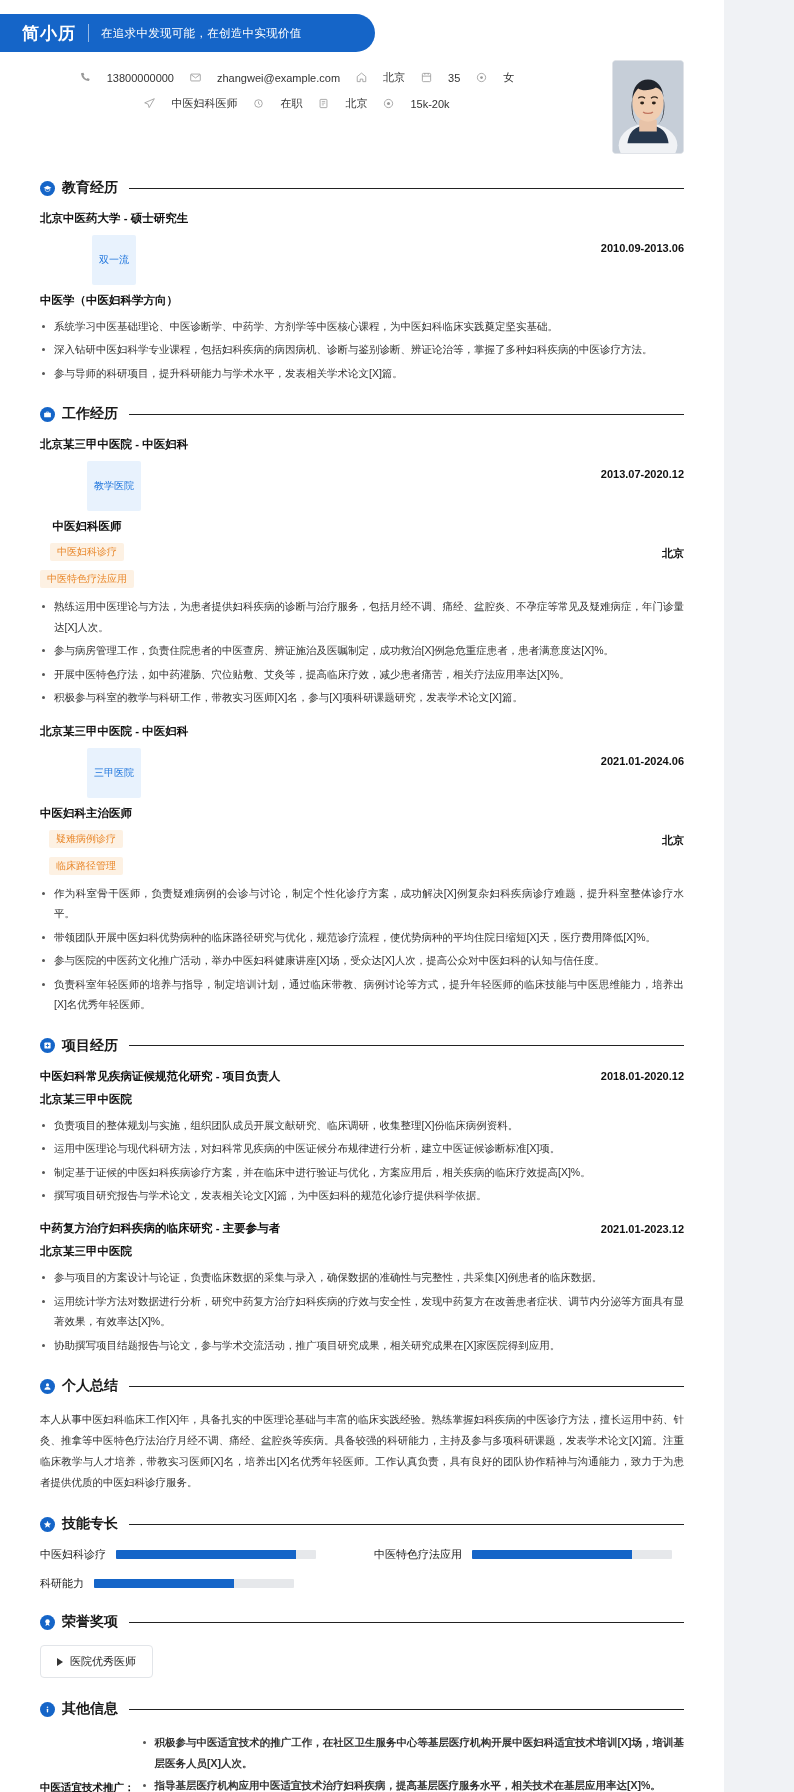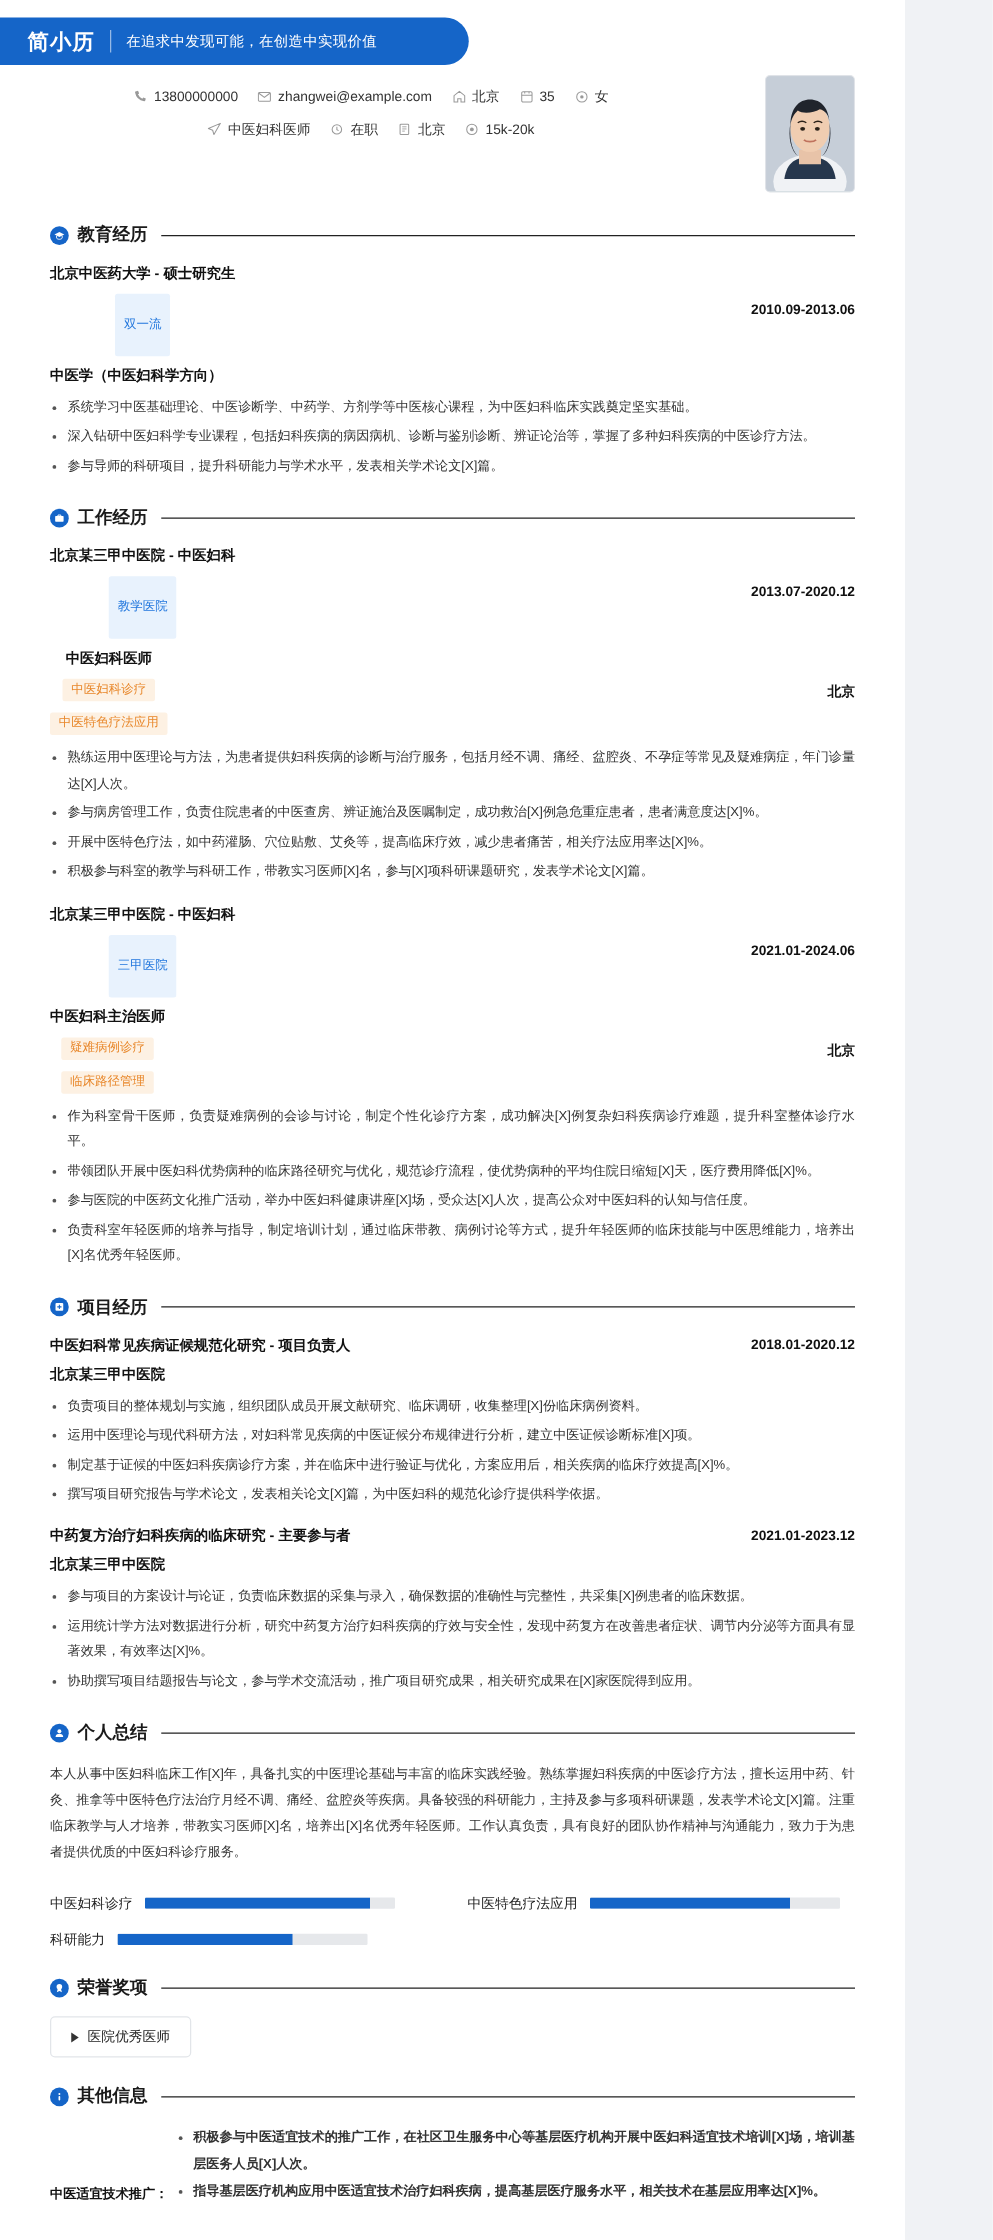--- a/index.html
+++ b/index.html
@@ -52,21 +52,21 @@
   .contact-row {
     display: flex;
     justify-content: center;
     align-items: center;
     flex-wrap: wrap;
     gap: 4px 16px;
     font-size: 11px;
     color: #333;
     margin-bottom: 11px;
   }
-  .contact-item { display: inline-flex; align-items: center; gap: 5px; justify-content: space-between; }
+  .contact-item { display: inline-flex; align-items: center; gap: 16px; justify-content: space-between; }
   .contact-item .ci { color: #999; display: inline-flex; align-items: center; }
   .contact-item .ci svg { display: block; }
   .photo {
     position: absolute;
     right: 40px;
     top: 8px;
     width: 72px;
     height: 94px;
     border-radius: 4px;
     overflow: hidden;
@@ -492,20 +492,29 @@
             <path d="M2.6 13.6c0-3 2.4-4.6 5.4-4.6s5.4 1.6 5.4 4.6z" fill="#fff"></path>
           </svg>
       </span>
       <span class="sec-title">个人总结</span>
       <span class="sec-rule"></span>
     </div>
     <p class="summary-text">本人从事中医妇科临床工作[X]年，具备扎实的中医理论基础与丰富的临床实践经验。熟练掌握妇科疾病的中医诊疗方法，擅长运用中药、针灸、推拿等中医特色疗法治疗月经不调、痛经、盆腔炎等疾病。具备较强的科研能力，主持及参与多项科研课题，发表学术论文[X]篇。注重临床教学与人才培养，带教实习医师[X]名，培养出[X]名优秀年轻医师。工作认真负责，具有良好的团队协作精神与沟通能力，致力于为患者提供优质的中医妇科诊疗服务。</p>
   </div>
 
   <div class="section">
+    <div class="sec-head">
+      <span class="sec-icon">
+        <svg width="9" height="9" viewBox="0 0 16 16">
+            <path d="M8 1.5 9.9 5.8l4.6.4-3.5 3 1.1 4.5L8 11.3 3.9 13.7 5 9.2l-3.5-3 4.6-.4z" fill="#fff"></path>
+          </svg>
+      </span>
+      <span class="sec-title">技能专长</span>
+      <span class="sec-rule"></span>
+    </div>
     <div class="skills-grid">
       <div class="skill">
         <span class="skill-label">中医妇科诊疗</span>
         <span class="skill-track">
           <span class="skill-fill" id="sk0" style="width: 90%;"></span>
         </span>
       </div>
       <div class="skill">
         <span class="skill-label">中医特色疗法应用</span>
         <span class="skill-track">

